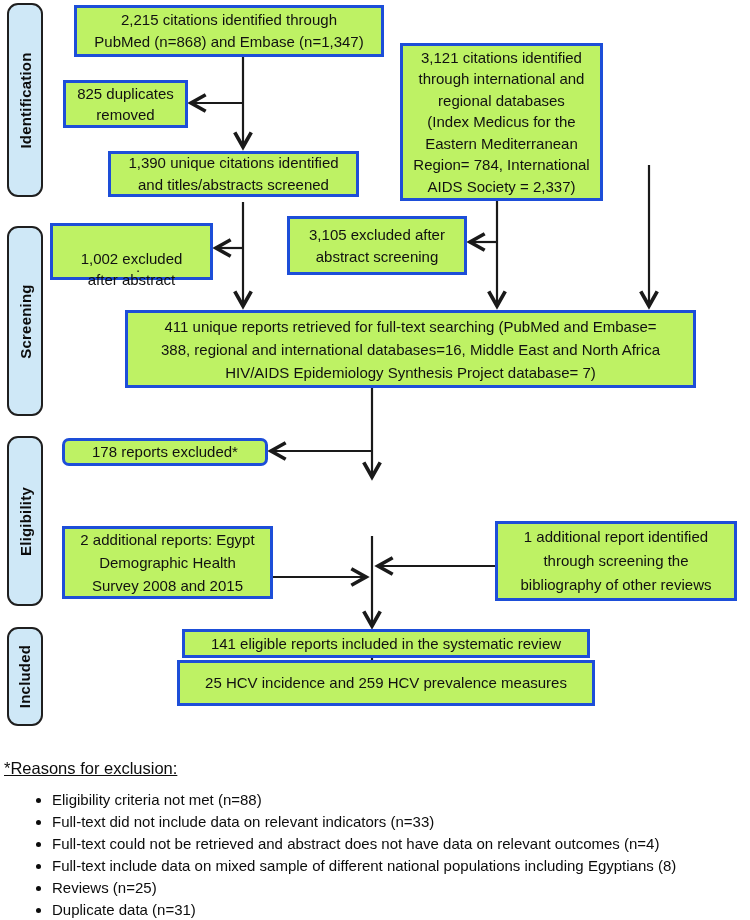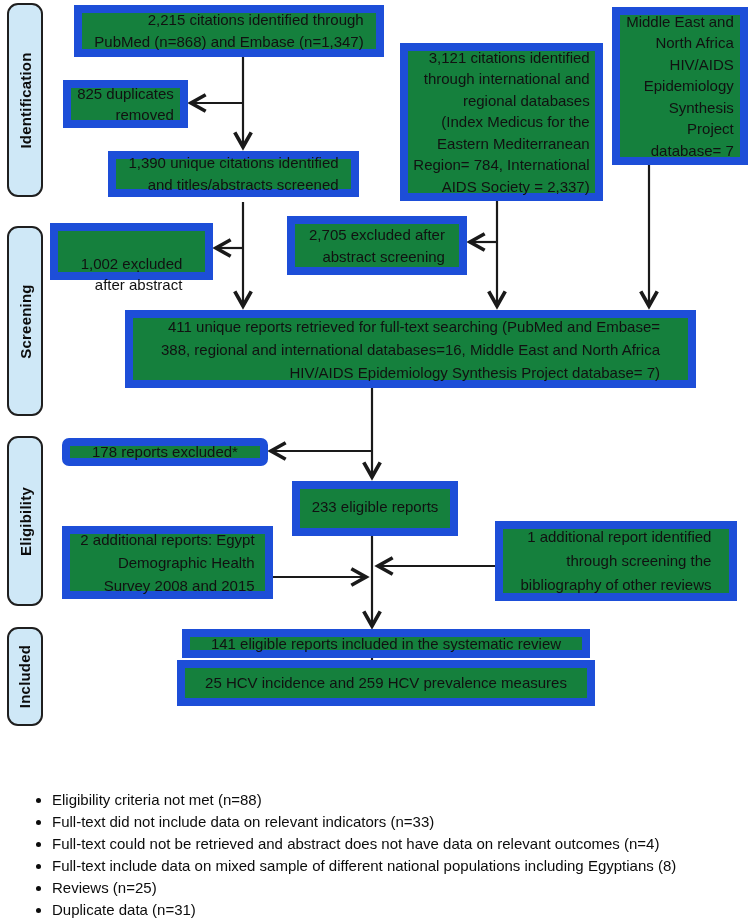--- a/index.html
+++ b/index.html
@@ -32,27 +32,27 @@
   .stage span {
     transform: rotate(-90deg);
     white-space: nowrap;
     font-weight: bold;
     font-size: 15px;
     letter-spacing: 0.2px;
     color: #0c0c0c;
   }
   .flow-box {
     position: absolute;
-    background: #15803d;
-    border: 8px solid #1d4ed8;
+    background: #bef264;
+    border: 3px solid #1d4ed8;
     box-sizing: border-box;
     display: flex;
     align-items: center;
     justify-content: center;
-    text-align: right;
+    text-align: center;
     white-space: pre-line;
     font-size: 15px;
     line-height: 22px;
     color: #111111;
   }
   .box-pubmed        { left: 74px;  top: 5px;   width: 310px; height: 52px; }
   .box-duplicates    { left: 63px;  top: 80px;  width: 125px; height: 48px; line-height: 21px; }
   .box-unique        { left: 108px; top: 151px; width: 251px; height: 46px; }
   .box-intl          { left: 400px; top: 7px;   width: 203px; height: 158px; line-height: 21.5px; margin-top: 36px; }
   .box-mena          { left: 612px; top: 7px;   width: 136px; height: 158px; line-height: 21.5px; }
@@ -140,46 +140,39 @@
 removed</div>
   <div class="flow-box box-unique">1,390 unique citations identified
 and titles/abstracts screened</div>
   <div class="flow-box box-intl">3,121 citations identified
 through international and
 regional databases
 (Index Medicus for the
 Eastern Mediterranean
 Region= 784, International
 AIDS Society = 2,337)</div>
-  <div class="flow-box box-mena">Middle East and
-North Africa
-HIV/AIDS
-Epidemiology
-Synthesis
-Project
-database= 7</div>
   <div class="flow-box box-1002">1,002 excluded
 after abstract</div>
   <div class="dot-stray">.</div>
-  <div class="flow-box box-3105">2,705 excluded after
+  <div class="flow-box box-3105">3,105 excluded after
 abstract screening</div>
   <div class="flow-box box-411">411 unique reports retrieved for full-text searching (PubMed and Embase=
 388, regional and international databases=16, Middle East and North Africa
 HIV/AIDS Epidemiology Synthesis Project database= 7)</div>
   <div class="flow-box box-178">178 reports excluded*</div>
-  <div class="flow-box box-233">233 eligible reports</div>
   <div class="flow-box box-2add">2 additional reports: Egypt
 Demographic Health
 Survey 2008 and 2015</div>
   <div class="flow-box box-1add">1 additional report identified
 through screening the
 bibliography of other reviews</div>
   <div class="flow-box box-236">141 eligible reports included in the systematic review</div>
   <div class="flow-box box-hcv">25 HCV incidence and 259 HCV prevalence measures</div>
 
+  <div class="footer-heading">*Reasons for exclusion:</div>
   <ul class="reasons">
     <li>Eligibility criteria not met (n=88)</li>
     <li>Full-text did not include data on relevant indicators (n=33)</li>
     <li>Full-text could not be retrieved and abstract does not have data on relevant outcomes (n=4)</li>
     <li>Full-text include data on mixed sample of different national populations including Egyptians (8)</li>
     <li>Reviews (n=25)</li>
     <li>Duplicate data (n=31)</li>
   </ul>
 
 </div>

